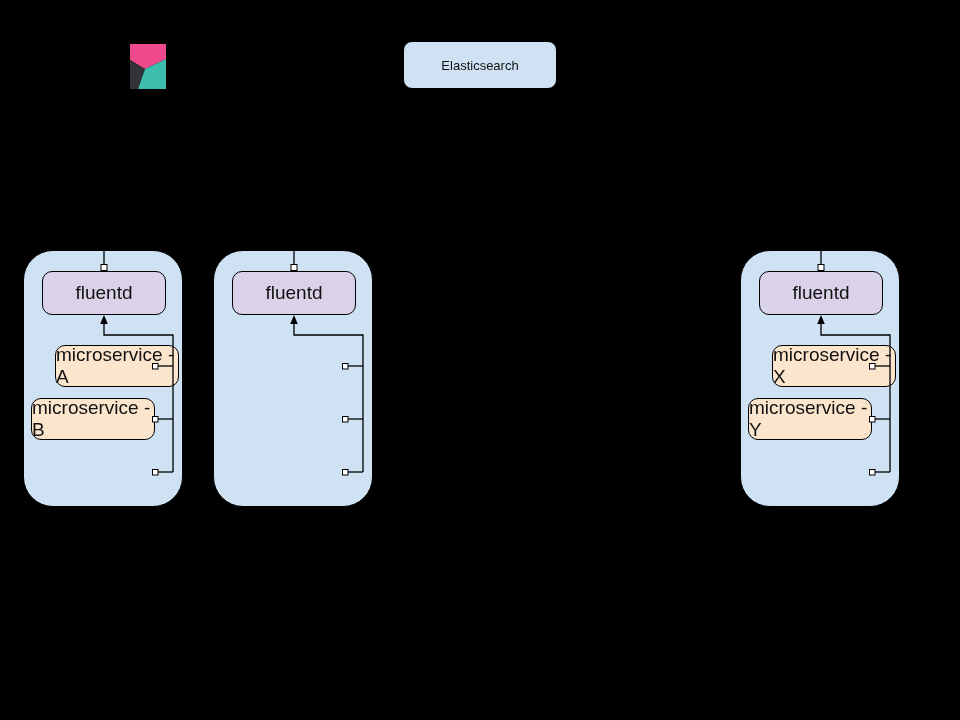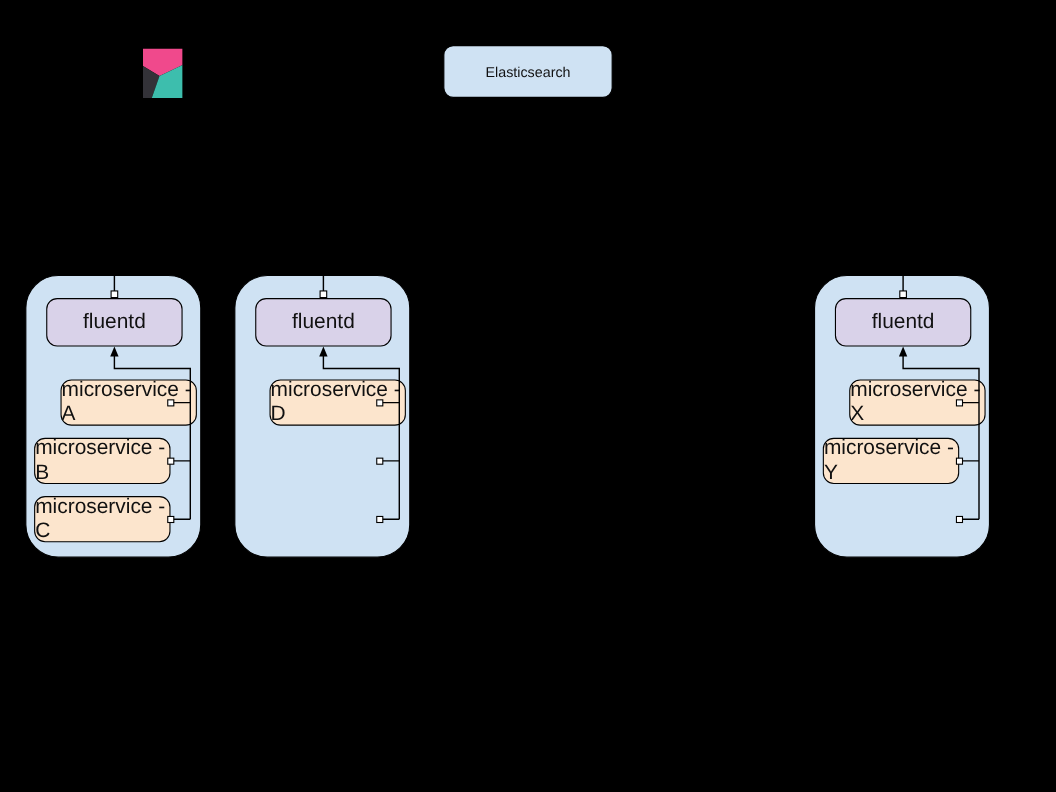--- a/index.html
+++ b/index.html
@@ -64,43 +64,37 @@
   <div class="cluster cluster-1">
     <div class="node fluentd">
       <span>fluentd</span>
     </div>
     <div class="node service svc-1">
       <span>microservice - A</span>
     </div>
     <div class="node service svc-2">
       <span>microservice - B</span>
     </div>
-    <div class="node service svc-3">
-      <span>microservice - C</span>
-    </div>
     <svg class="wires" viewBox="0 0 160 257">
       <line x1="80" y1="0" x2="80" y2="14"></line>
       <rect x="77" y="13.5" width="6" height="6"></rect>
       <polygon points="80,64 76.2,73 83.8,73"></polygon>
       <polyline points="80,71 80,84 149,84 149,221"></polyline>
       <line x1="131" y1="115" x2="149" y2="115"></line>
       <line x1="131" y1="168" x2="149" y2="168"></line>
       <line x1="131" y1="221" x2="149" y2="221"></line>
       <rect x="128.5" y="112.5" width="5.5" height="5.5"></rect>
       <rect x="128.5" y="165.5" width="5.5" height="5.5"></rect>
       <rect x="128.5" y="218.5" width="5.5" height="5.5"></rect>
     </svg>
   </div>
 
   <div class="cluster cluster-2">
     <div class="node fluentd">
       <span>fluentd</span>
-    </div>
-    <div class="node service svc-1">
-      <span>microservice - D</span>
     </div>
     <svg class="wires" viewBox="0 0 160 257">
       <line x1="80" y1="0" x2="80" y2="14"></line>
       <rect x="77" y="13.5" width="6" height="6"></rect>
       <polygon points="80,64 76.2,73 83.8,73"></polygon>
       <polyline points="80,71 80,84 149,84 149,221"></polyline>
       <line x1="131" y1="115" x2="149" y2="115"></line>
       <line x1="131" y1="168" x2="149" y2="168"></line>
       <line x1="131" y1="221" x2="149" y2="221"></line>
       <rect x="128.5" y="112.5" width="5.5" height="5.5"></rect>

